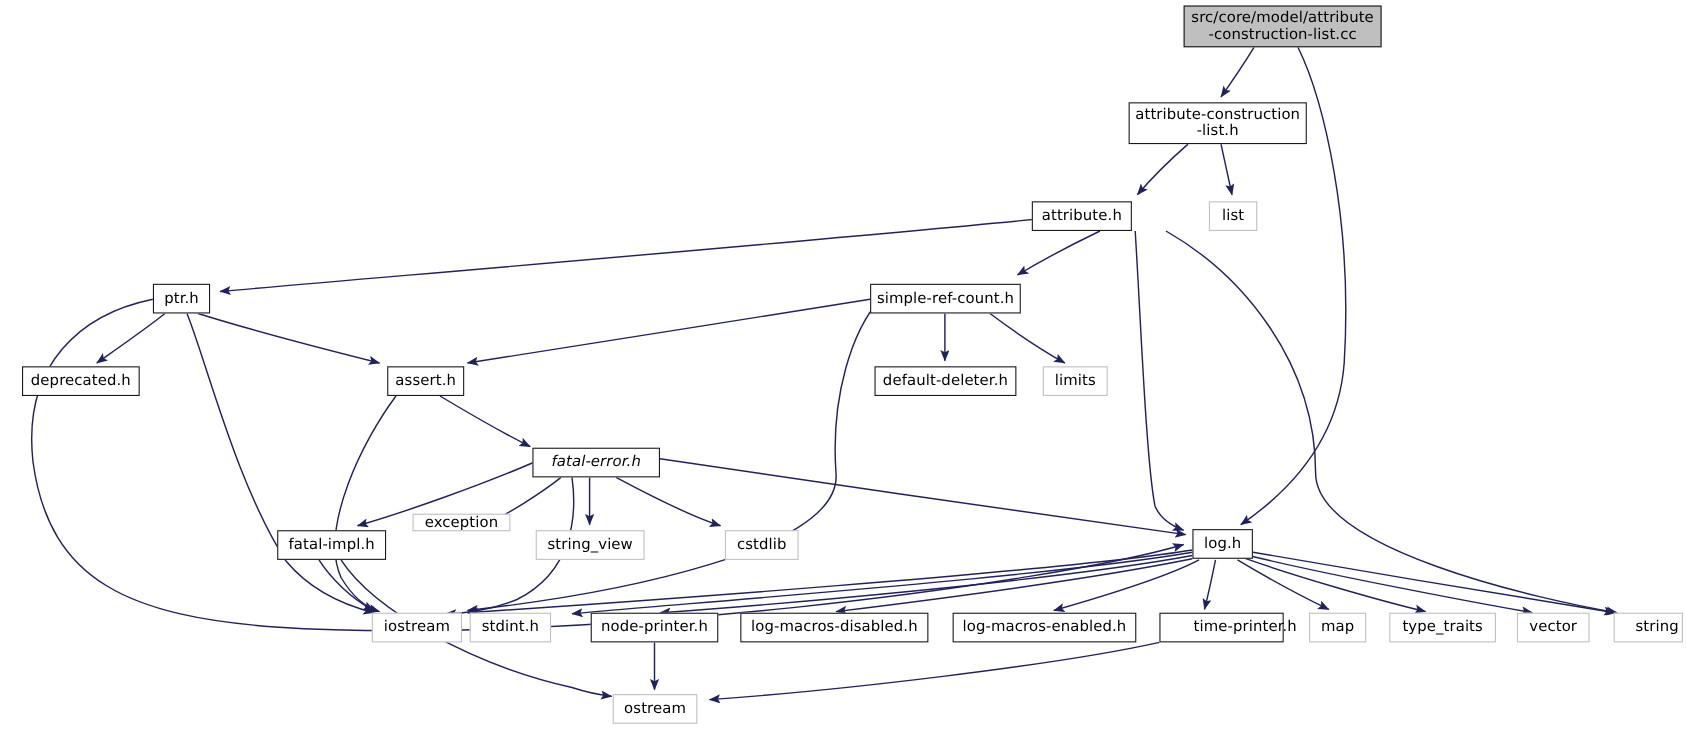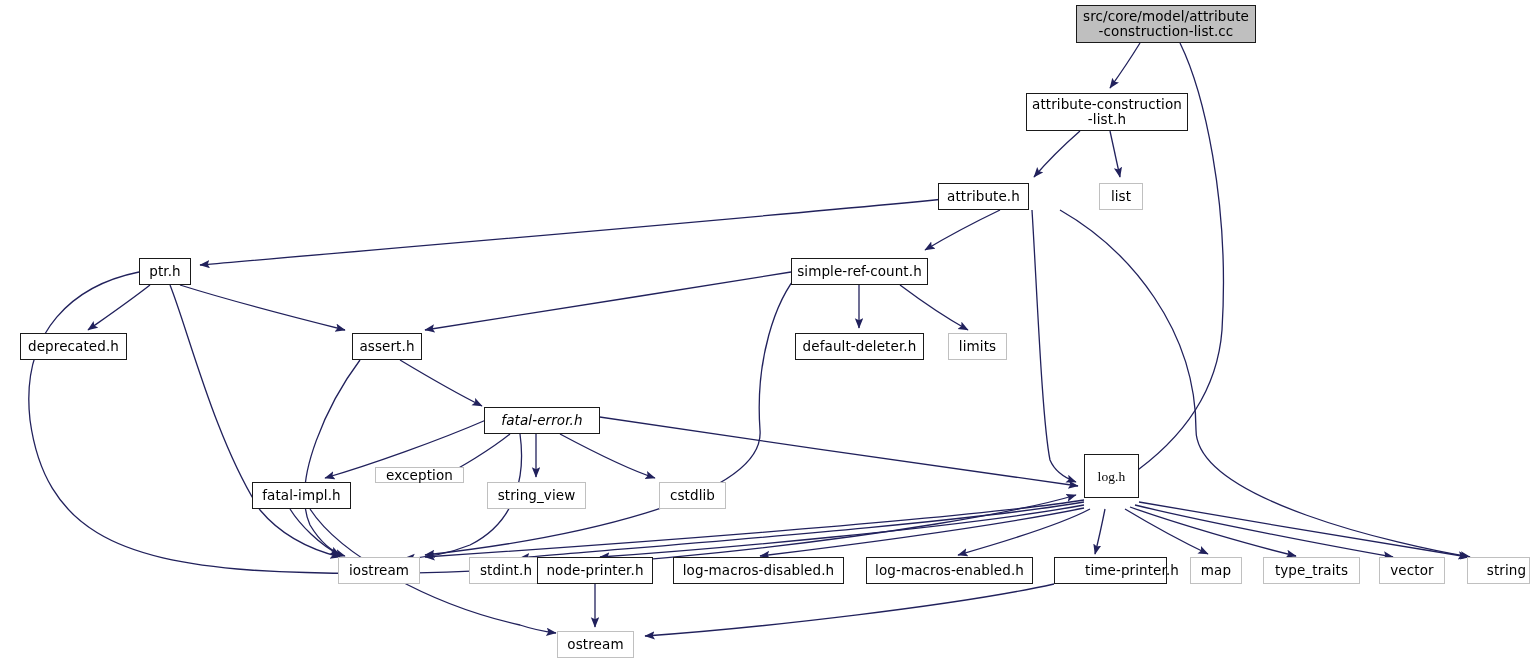--- a/index.html
+++ b/index.html
@@ -109,23 +109,23 @@
       <div class="node strong" style="left: 791px; top: 258px; width: 137px; height: 27px;">simple-ref-count.h</div>
       <div class="node strong" style="left: 20px; top: 333px; width: 107px; height: 27px;">deprecated.h</div>
       <div class="node strong" style="left: 352px; top: 333px; width: 70px; height: 27px;">assert.h</div>
       <div class="node strong" style="left: 795px; top: 333px; width: 129px; height: 27px;">default-deleter.h</div>
       <div class="node " style="left: 948px; top: 333px; width: 59px; height: 27px;">limits</div>
       <div class="node strong" style="left: 484px; top: 407px; width: 116px; height: 27px; font-style: italic;">fatal-error.h</div>
       <div class="node strong" style="left: 252px; top: 482px; width: 99px; height: 27px;">fatal-impl.h</div>
       <div class="node " style="left: 375px; top: 467px; width: 89px; height: 16px;">exception</div>
       <div class="node " style="left: 487px; top: 482px; width: 99px; height: 27px;">string_view</div>
       <div class="node " style="left: 659px; top: 482px; width: 67px; height: 27px;">cstdlib</div>
-      <div class="node strong" style="left: 1084px; top: 454px; width: 55px; height: 44px; font-family: Liberation Serif, serif;">log.h</div>
+      <div class="node strong" style="left: 1084px; top: 481px; width: 55px; height: 27px;">log.h</div>
       <div class="node " style="left: 338px; top: 557px; width: 82px; height: 27px;">iostream</div>
-      <div class="node " style="left: 469px; top: 557px; width: 74px; height: 27px;">stdint.h</div>
+      <div class="node " style="left: 427px; top: 557px; width: 74px; height: 27px;">stdint.h</div>
       <div class="node strong" style="left: 537px; top: 557px; width: 116px; height: 27px;">node-printer.h</div>
       <div class="node strong" style="left: 673px; top: 557px; width: 171px; height: 27px;">log-macros-disabled.h</div>
       <div class="node strong" style="left: 866px; top: 557px; width: 167px; height: 27px;">log-macros-enabled.h</div>
       <div class="node strong" style="left: 1054px; top: 557px; width: 113px; height: 27px; padding-left: 43px;">time-printer.h</div>
       <div class="node " style="left: 1190px; top: 557px; width: 52px; height: 27px;">map</div>
       <div class="node " style="left: 1263px; top: 557px; width: 97px; height: 27px;">type_traits</div>
       <div class="node " style="left: 1379px; top: 557px; width: 66px; height: 27px;">vector</div>
       <div class="node " style="left: 1467px; top: 557px; width: 63px; height: 27px; padding-left: 16px;">string</div>
       <div class="node " style="left: 557px; top: 631px; width: 77px; height: 27px;">ostream</div>
     </div>

